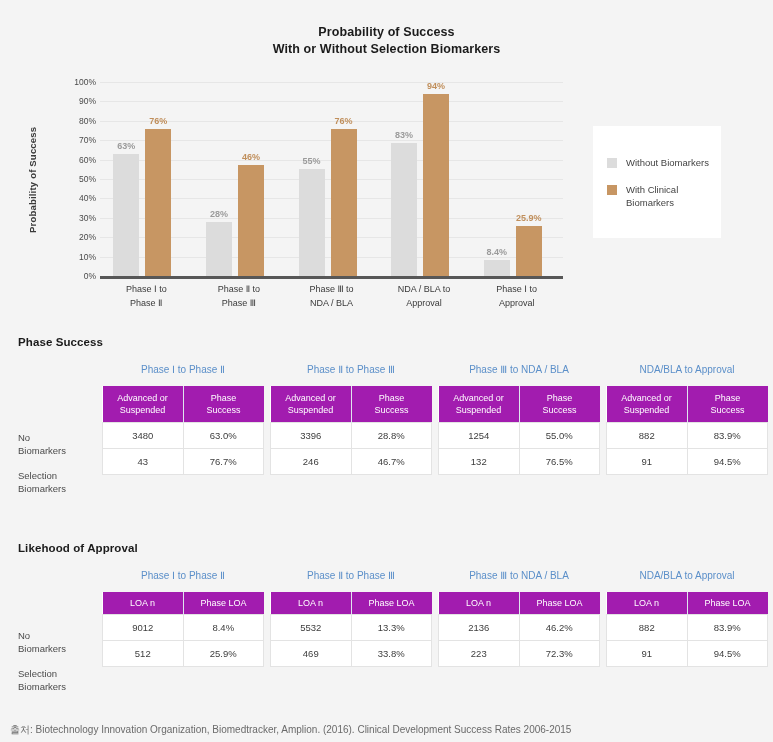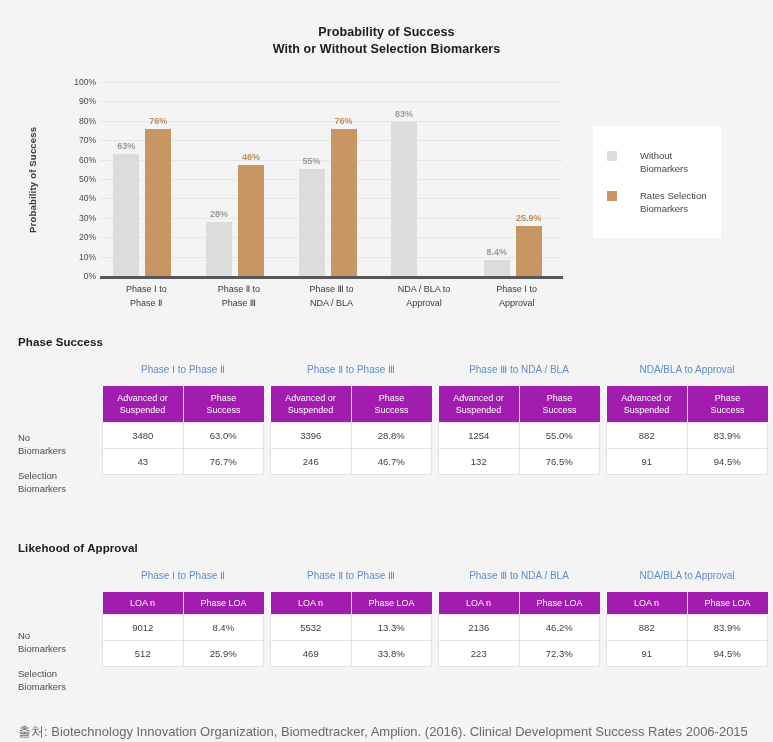--- a/index.html
+++ b/index.html
@@ -142,21 +142,21 @@
     display: flex;
     flex-direction: column;
     justify-content: center;
     gap: 14px;
     padding-left: 14px;
     box-sizing: border-box;
   }
   .legend-row {
     display: flex;
     align-items: flex-start;
-    gap: 23px;
+    gap: 9px;
   }
   .legend-swatch {
     width: 10px;
     height: 10px;
     flex: 0 0 10px;
     margin-top: 2px;
   }
   .legend-swatch.without { background: #dcdcdc; }
   .legend-swatch.with    { background: #c79663; }
   .legend-label {
@@ -230,23 +230,23 @@
     font-size: 9.5px;
     color: #3d3d3d;
     text-align: center;
     padding: 7px 2px;
     border: 1px solid #e3e3e3;
   }
 
   
   .footer {
     position: absolute;
-    left: 18px;
+    left: 10px;
     top: 723px;
-    font-size: 13px;
+    font-size: 10px;
     color: #6a6a6a;
     white-space: nowrap;
   }
 </style>
 </head>
 <body>
 
 <div class="chart-section">
 
   <div class="chart-title">
@@ -295,22 +295,25 @@
         </div>
         <div class="bar with" style="left: 137.9px; height: 111px;">
           <div class="bar-value">46%</div>
         </div>
         <div class="bar without" style="left: 198.5px; height: 106.7px;">
           <div class="bar-value">55%</div>
         </div>
         <div class="bar with" style="left: 230.5px; height: 147.44px;">
           <div class="bar-value">76%</div>
         </div>
-        <div class="bar without" style="left: 291.1px; height: 154px;">
+        <div class="bar without" style="left: 291.1px; height: 133px;">
           <div class="bar-value">83%</div>
+        </div>
+        <div class="bar with" style="left: 323.1px; height: 182.36px;">
+          <div class="bar-value">94%</div>
         </div>
         <div class="bar without" style="left: 383.7px; height: 16.296px;">
           <div class="bar-value">8.4%</div>
         </div>
         <div class="bar with" style="left: 415.7px; height: 50.246px;">
           <div class="bar-value">25.9%</div>
         </div>
       </div>
   </div>
 
@@ -343,21 +346,21 @@
     <div class="legend-row">
       <span class="legend-swatch without"></span>
       <span class="legend-label">
         <span>Without</span>
         <span>Biomarkers</span>
       </span>
     </div>
     <div class="legend-row">
       <span class="legend-swatch with"></span>
       <span class="legend-label">
-        <span>Rates Selection</span>
+        <span>With Clinical</span>
         <span>Biomarkers</span>
       </span>
     </div>
   </div>
 </div>
 
 <div class="table-section" id="phase-success-section" style="top:336px;height:180px;">
   <div class="section-title">Phase Success</div>
   <div class="group-headers" id="ps-group-headers">
       <div class="group-header" style="left: 102px;">Phase Ⅰ to Phase Ⅱ</div>

